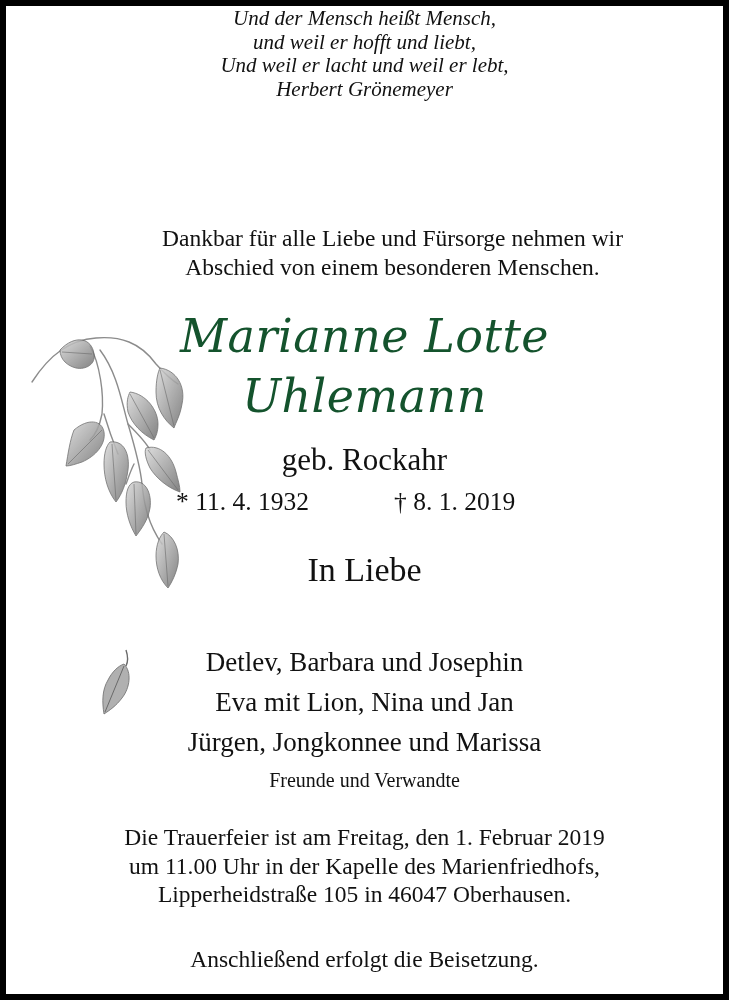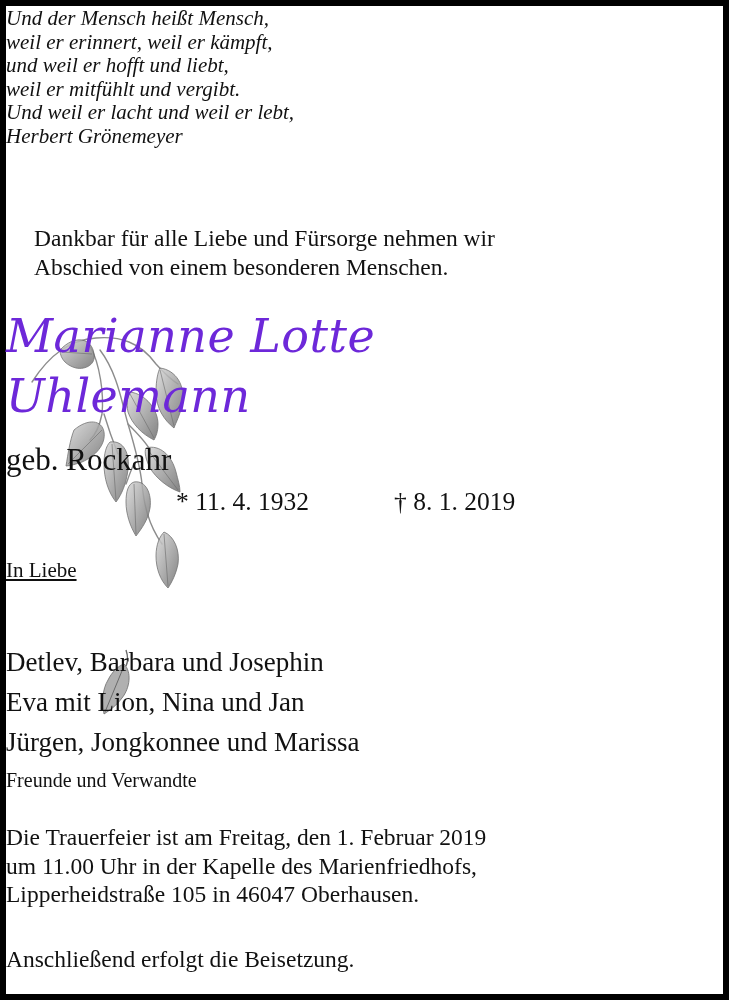--- a/index.html
+++ b/index.html
@@ -6,61 +6,60 @@
     body { width: 729px; height: 1000px; overflow: hidden; }
     .frame {
       position: absolute; left: 0; top: 0;
       width: 729px; height: 1000px;
       box-sizing: border-box;
       border: 6px solid #000000;
       background: #ffffff;
       font-family: "Liberation Serif", "DejaVu Serif", serif;
       color: #111111;
     }
-    .center { position: absolute; left: 0; width: 717px; text-align: left; }
+    .center { position: absolute; left: 0; width: 717px; text-align: center; }
     .quote {
       top: 1px;
       font-style: italic;
       font-size: 21px;
       line-height: 23.6px;
     }
     .quote div { white-space: nowrap; }
     .intro {
       top: 218px;
       font-size: 23.5px;
       line-height: 29px;
       margin-left: 28px;
     }
     .name {
       top: 300px;
       font-family: "DejaVu Serif", "Liberation Serif", serif;
       font-style: italic;
       font-size: 46px;
       line-height: 60px;
       letter-spacing: 0.5px;
-      color: #6d28d9;
+      color: #14532d;
     }
     .maiden {
       top: 439px;
       font-size: 31px;
       line-height: 30px;
     }
     .dates {
       top: 480px;
       font-size: 25.5px;
       line-height: 32px;
       white-space: nowrap;
     }
     .dates .born { position: absolute; left: 170px; }
     .dates .died { position: absolute; left: 388px; }
     .inlove {
       top: 548px;
-      font-size: 21px;
+      font-size: 34px;
       line-height: 32px;
-      text-decoration: underline;
     }
     .family {
       top: 636px;
       font-size: 27px;
       line-height: 40px;
     }
     .family .small {
       font-size: 20px;
       line-height: 36px;
     }
@@ -77,23 +76,21 @@
     .branch { position: absolute; left: 24px; top: 318px; }
     .leaf-single { position: absolute; left: 84px; top: 640px; }
   </style>
 </head>
 <body>
 
 <div class="frame">
 
   <div class="center quote">
     <div>Und der Mensch heißt Mensch,</div>
-    <div>weil er erinnert, weil er kämpft,</div>
     <div>und weil er hofft und liebt,</div>
-    <div>weil er mitfühlt und vergibt.</div>
     <div>Und weil er lacht und weil er lebt,</div>
     <div>Herbert Grönemeyer</div>
   </div>
 
   <div class="center intro">
     <div>Dankbar für alle Liebe und Fürsorge nehmen wir</div>
     <div>Abschied von einem besonderen Menschen.</div>
   </div>
 
   <svg class="branch" width="170" height="270" viewBox="0 0 170 270">

